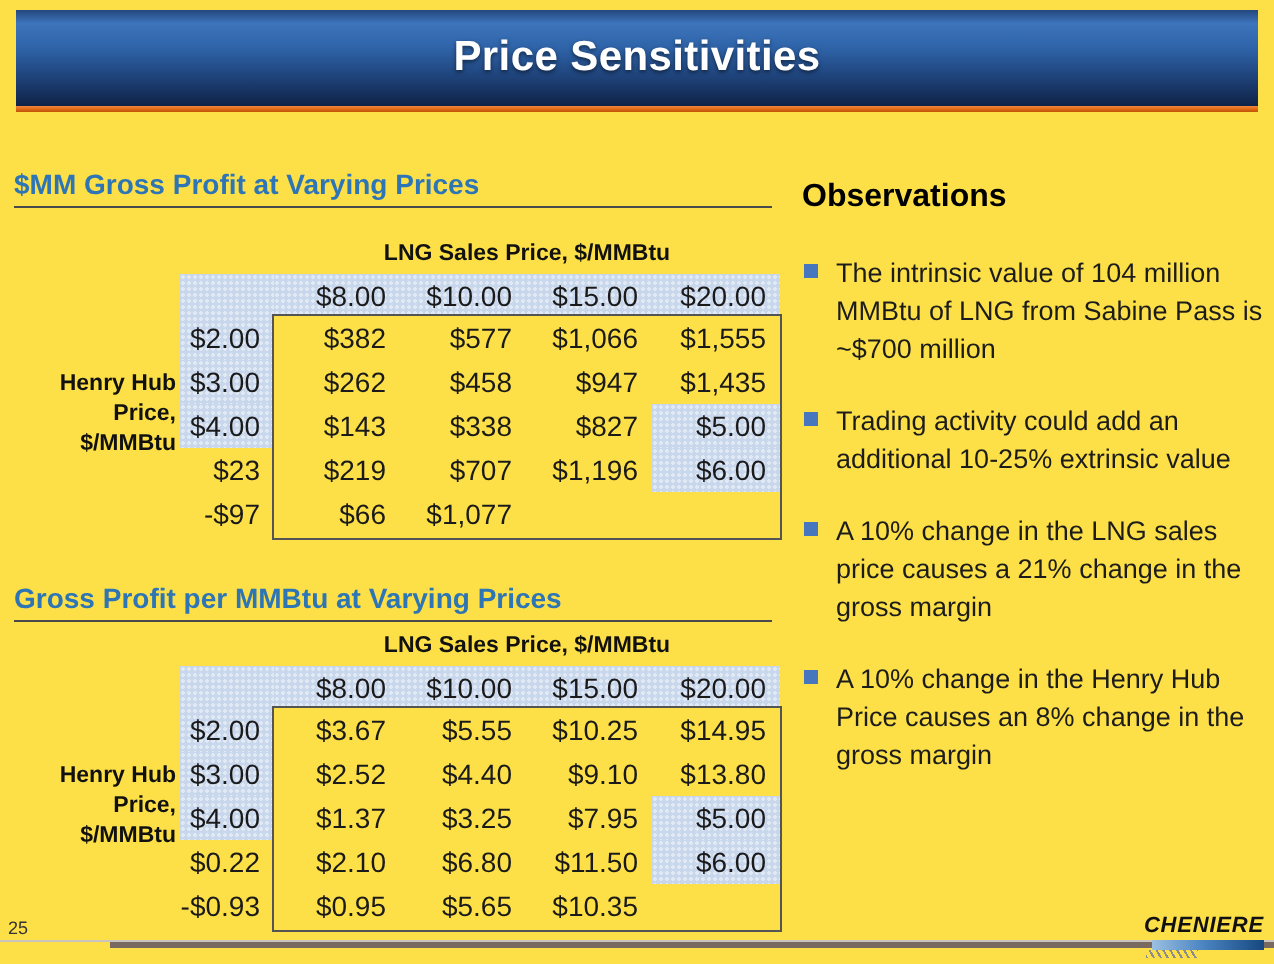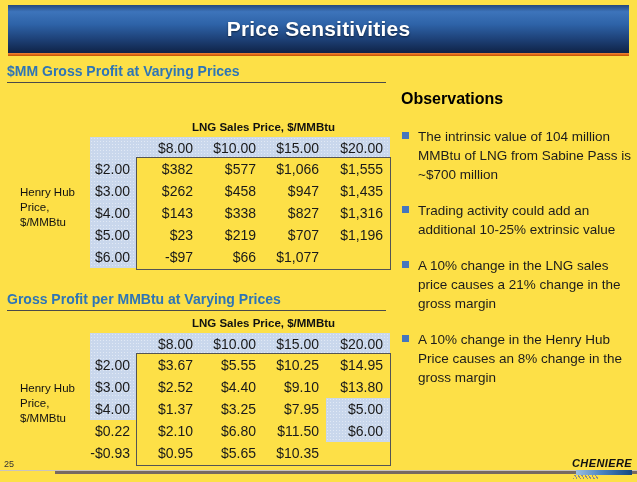--- a/index.html
+++ b/index.html
@@ -21,34 +21,34 @@
   }
   .header-accent { position:absolute; left:8px; top:53px; width:621px; height:3px;
     background:linear-gradient(180deg,#ef863c 0%, #dd650f 60%, #b95408 100%); }
 
   
   .section-title {
     position:absolute; left:7px; width:379px; box-sizing:border-box;
     color:#2e75b6; font-size:14px; font-weight:bold;
     padding-bottom:3px; border-bottom:1px solid #4a4a4a;
   }
-  #sec1 { top:63px; }
+  #sec1 { top:84px; }
   #sec2 { top:291px; }
 
   
   .corner-label {
     position:absolute; left:137px; width:253px; text-align:center;
     font-size:11.5px; font-weight:bold; color:#111111;
   }
   #corner1 { top:121px; }
   #corner2 { top:317px; }
 
   .axis-label {
-    position:absolute; left:20px; width:68px; text-align:left;
-    font-size:11.5px; font-weight:normal; line-height:15px; color:#111111;
+    position:absolute; left:20px; width:68px; text-align:right;
+    font-size:11.5px; font-weight:bold; line-height:15px; color:#111111;
   }
   #axis1 { top:185px; }
   #axis2 { top:381px; }
 
   .pgrid {
     position:absolute; left:90px; display:grid;
     grid-template-columns:47px 63px 63px 63px 64px;
     grid-template-rows:21px 22px 22px 22px 22px 22px;
   }
   #grid1 { top:137px; }
@@ -132,21 +132,20 @@
     <div class="cell fill">$3.00</div>
     <div class="cell">$262</div>
     <div class="cell">$458</div>
     <div class="cell">$947</div>
     <div class="cell">$1,435</div>
 
     <div class="cell fill">$4.00</div>
     <div class="cell">$143</div>
     <div class="cell">$338</div>
     <div class="cell">$827</div>
-    <div class="cell">$1,316</div>
 
     <div class="cell fill">$5.00</div>
     <div class="cell">$23</div>
     <div class="cell">$219</div>
     <div class="cell">$707</div>
     <div class="cell">$1,196</div>
 
     <div class="cell fill">$6.00</div>
     <div class="cell">-$97</div>
     <div class="cell">$66</div>

